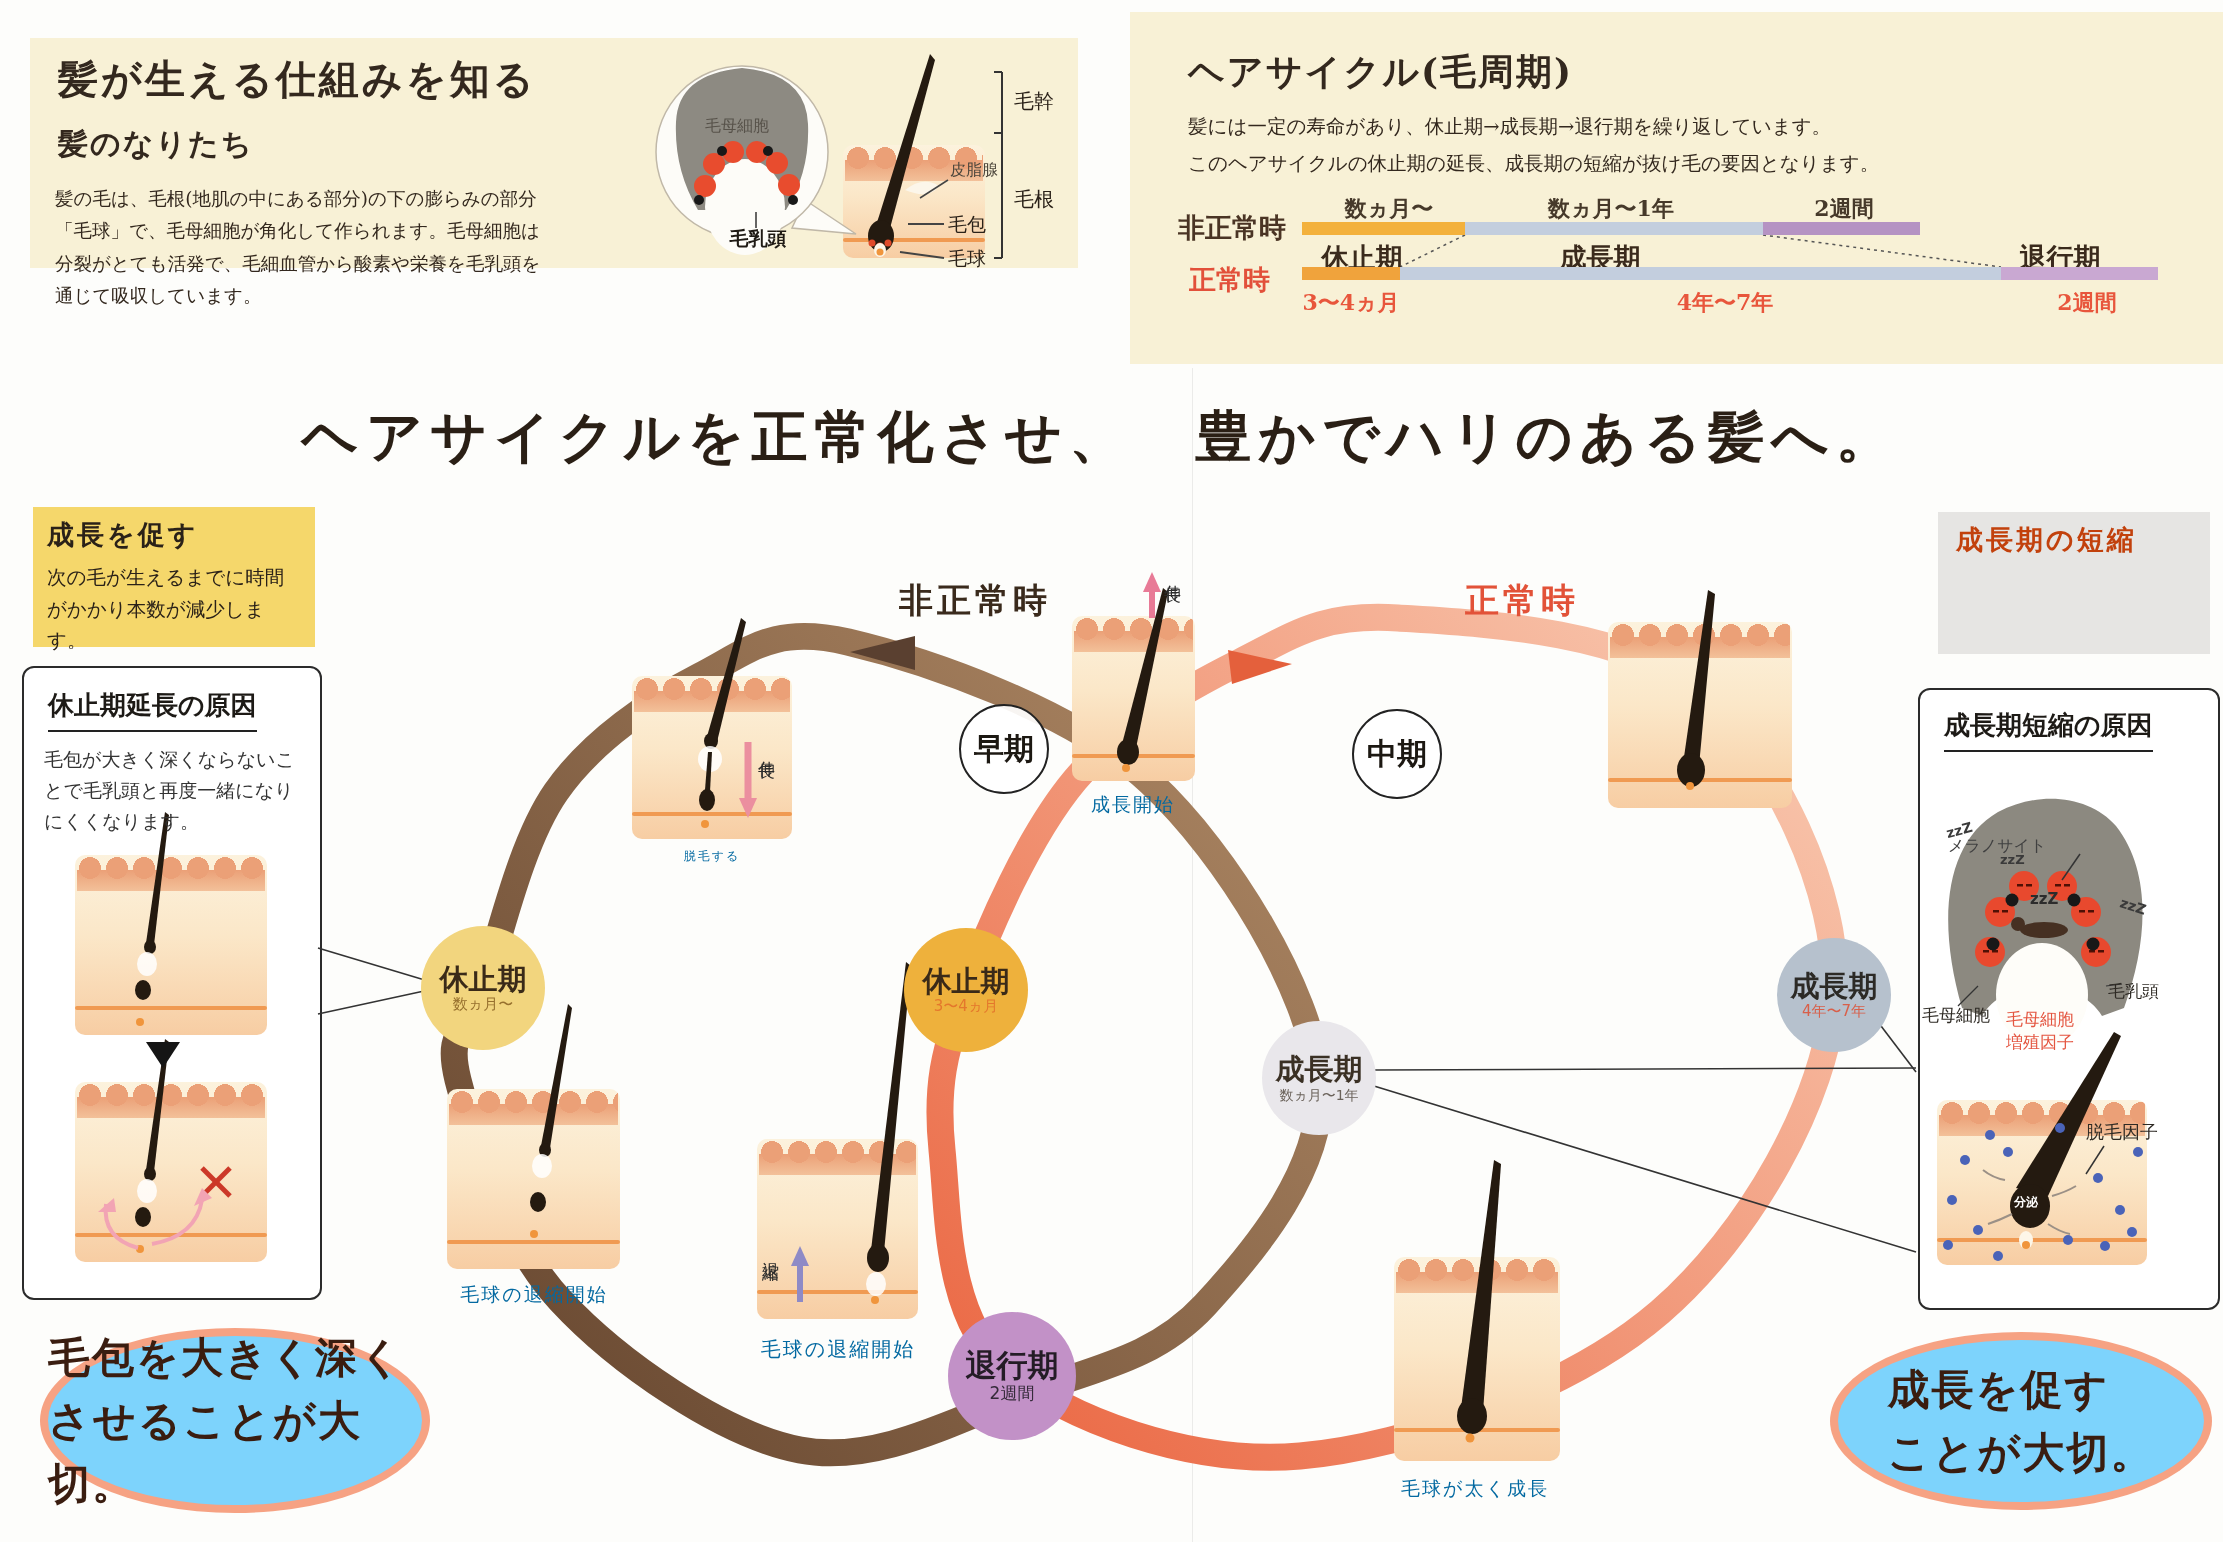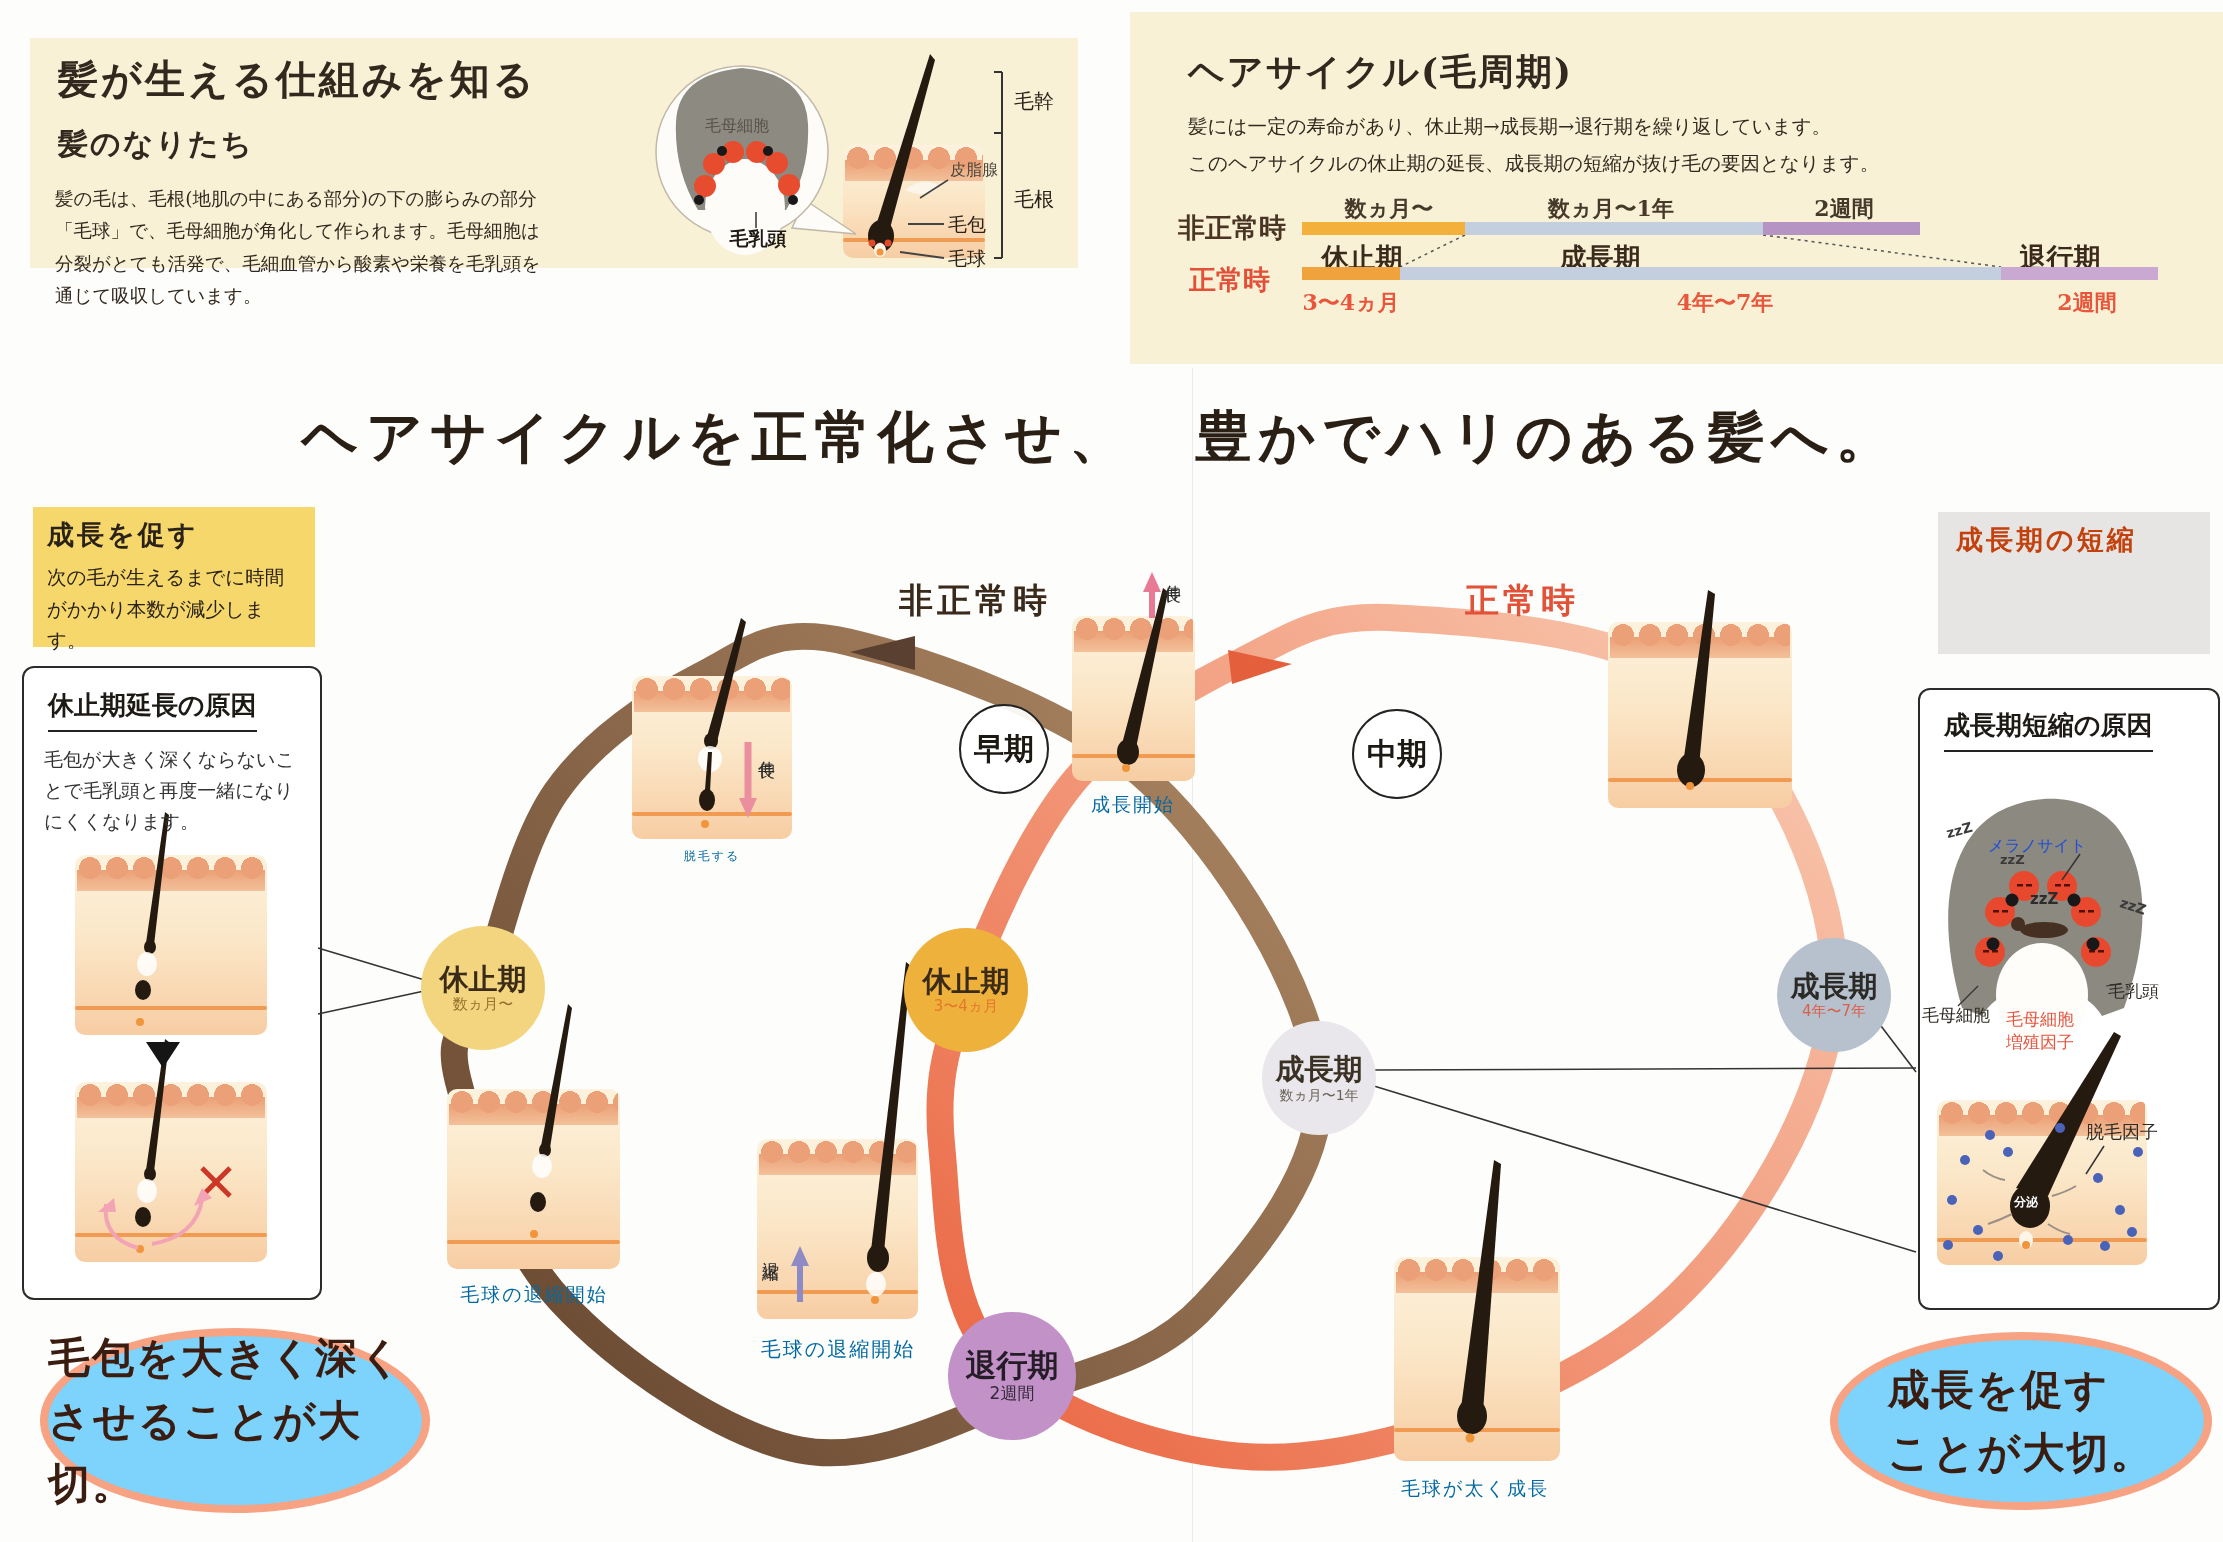--- a/index.html
+++ b/index.html
@@ -337,21 +337,21 @@
   <div class="abs serif causetitle" style="left:48px;top:688px;z-index:5">休止期延長の原因</div>
   <div class="abs" style="left:44px;top:744px;width:258px;font-size:19px;line-height:1.62;color:#333;z-index:5">毛包が大きく深くならないことで毛乳頭と再度一緒になりにくくなります。</div>
   <div class="abs tri-down" style="left:146px;top:1042px;z-index:5"></div>
   <div class="pill" style="left:40px;top:1328px;width:390px;height:185px;z-index:5">
     <div class="inner pre">毛包を大きく深く
 させることが大切。</div>
   </div>
 
   <div class="abs serif" style="left:1956px;top:522px;font-size:27px;font-weight:bold;letter-spacing:3px;color:#c2410c;z-index:5">成長期の短縮</div>
   <div class="abs serif causetitle" style="left:1944px;top:708px;z-index:5">成長期短縮の原因</div>
-  <div class="abs" style="left:1988px;top:836px;font-size:16px;color:#1d4ed8;z-index:5">メラノサイト</div>
+  <div class="abs" style="left:1948px;top:836px;font-size:16px;color:#404040;z-index:5">メラノサイト</div>
   <div class="abs" style="left:1946px;top:822px;font-size:14px;font-weight:bold;color:#3a3a3a;transform:rotate(-15deg);z-index:5">zzZ</div>
   <div class="abs" style="left:2000px;top:852px;font-size:13px;font-weight:bold;color:#3a3a3a;z-index:5">zzZ</div>
   <div class="abs" style="left:2030px;top:890px;font-size:15px;font-weight:bold;color:#2c2c2c;z-index:5">zzZ</div>
   <div class="abs" style="left:2120px;top:898px;font-size:14px;font-weight:bold;color:#3a3a3a;transform:rotate(18deg);z-index:5">zzZ</div>
   <div class="abs" style="left:1922px;top:1004px;font-size:17px;color:#2e2a24;z-index:5">毛母細胞</div>
   <div class="abs" style="left:2108px;top:980px;font-size:17px;color:#2e2a24;z-index:5">毛乳頭</div>
   <div class="abs pre ctr" style="left:2040px;top:1008px;font-size:17px;line-height:1.35;color:#e45540;z-index:5">毛母細胞
 増殖因子</div>
   <div class="abs" style="left:2086px;top:1120px;font-size:18px;color:#2e2a24;z-index:5">脱毛因子</div>
   <div class="abs" style="left:2014px;top:1194px;font-size:12px;font-weight:bold;color:#fff;z-index:5">分泌</div>

